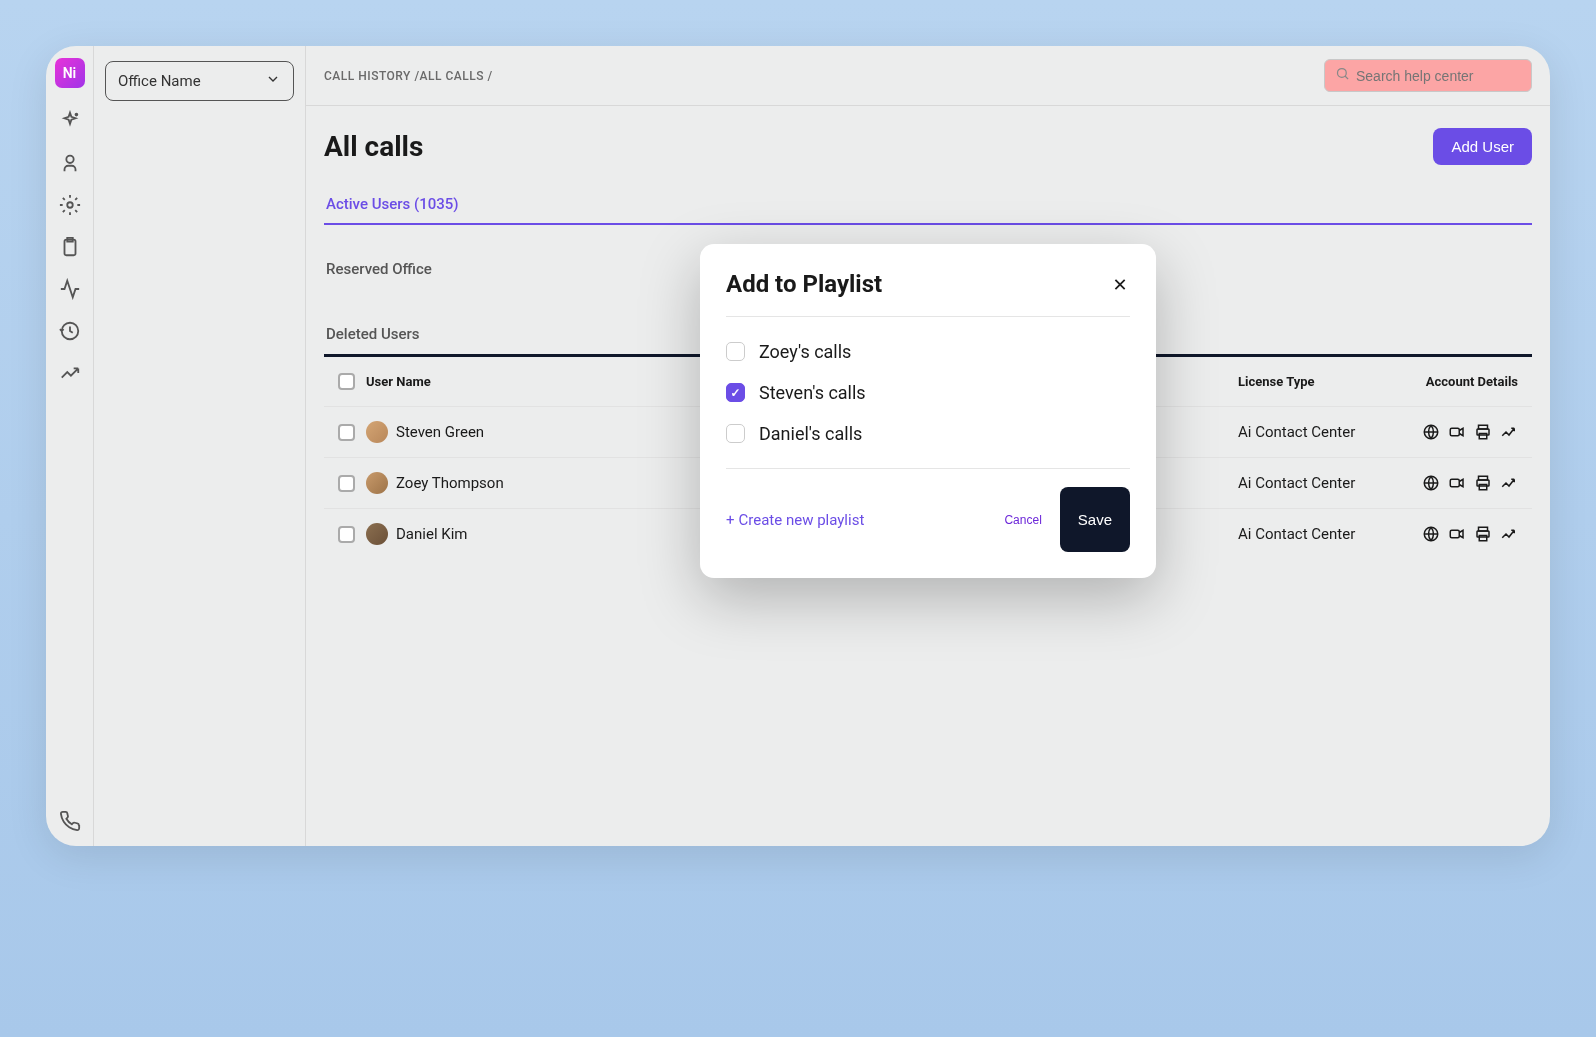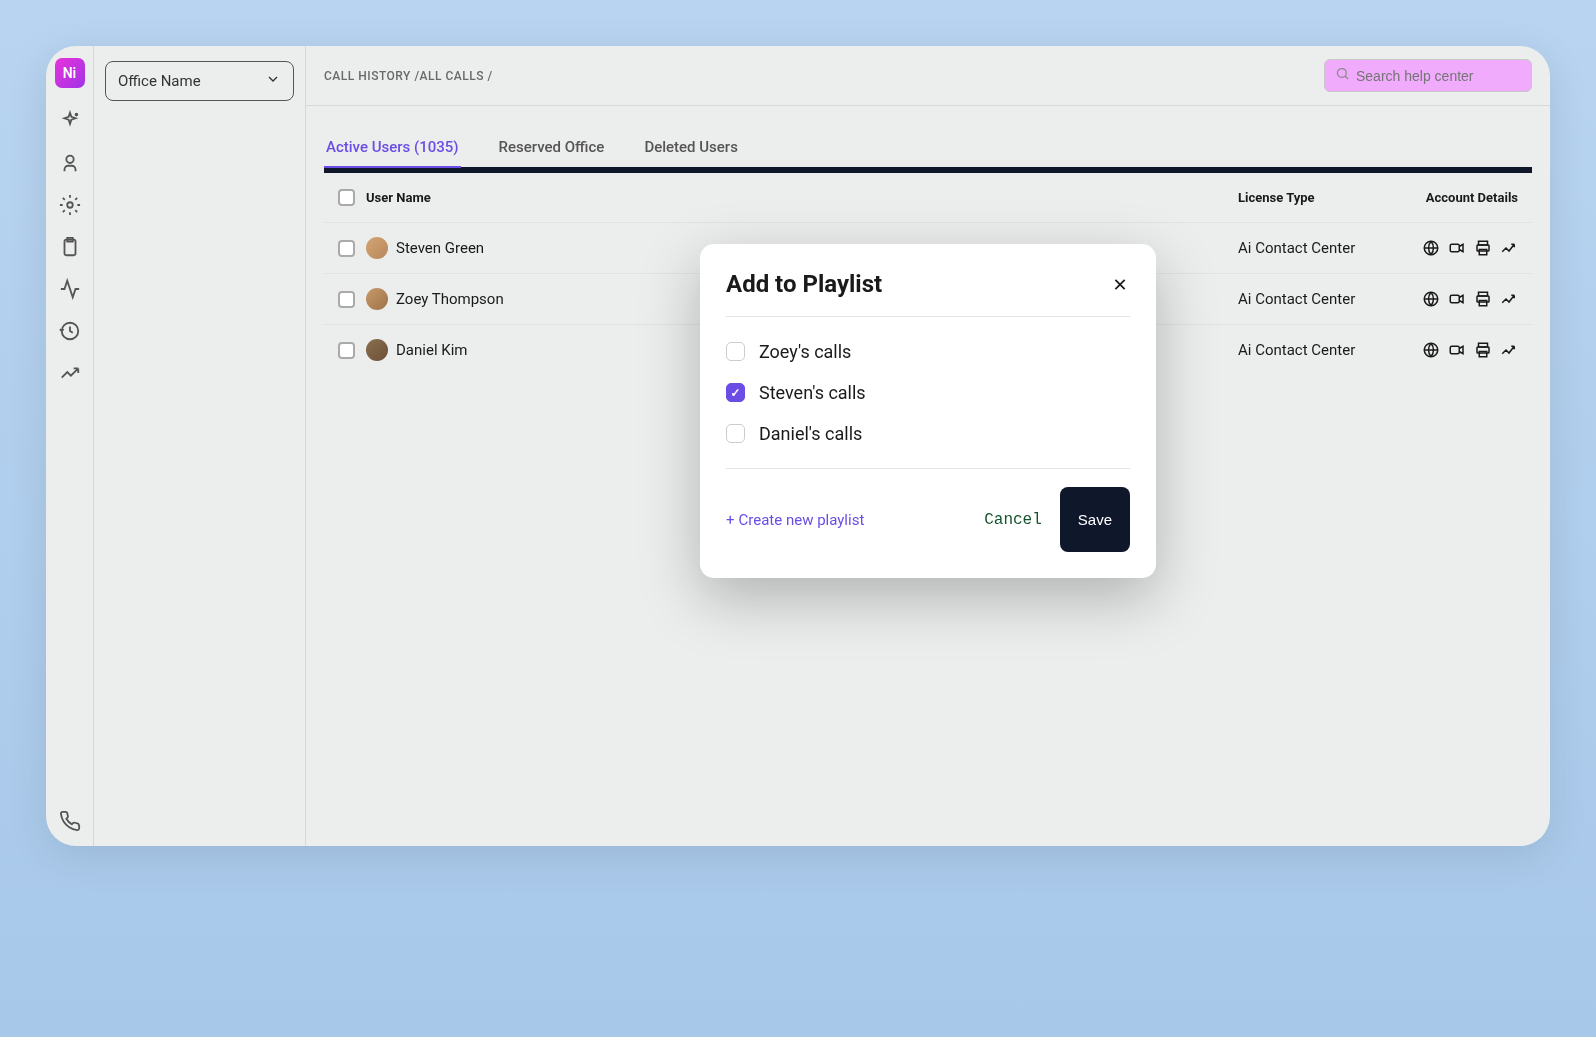--- a/index.html
+++ b/index.html
@@ -64,41 +64,41 @@
   display: flex; align-items: center; justify-content: space-between;
   padding: 0 18px;
 }
 .breadcrumb { font-size: 12px; letter-spacing: 0.5px; color: #6a6a6a; font-weight: 500; text-transform: uppercase; }
 .search-box {
   display: flex; align-items: center;
   border: 1px solid #c8c8c8;
   border-radius: 6px;
   padding: 6px 10px;
   width: 208px;
-  background: #f0abfc;
+  background: #fca5a5;
   color: #888;
 }
 .search-box input {
   border: none; background: transparent; outline: none;
   margin-left: 6px; font-size: 14px; color: #555; flex:1;
 }
 .page-body { padding: 22px 18px; flex: 1; }
 .page-header { display: flex; justify-content: space-between; align-items: center; margin-bottom: 20px; }
 .page-title { font-size: 28px; font-weight: 700; color: #1a1a1a; }
 .add-user-btn {
   background: #6b4de6;
   color: #fff;
   border: none;
   padding: 10px 18px;
   border-radius: 8px;
   font-size: 15px;
   font-weight: 500;
   cursor: pointer;
 }
-.tabs { display: flex; gap: 36px; border-bottom: 6px solid #0f172a; margin-bottom: 0; }
+.tabs { display: flex; gap: 26px; border-bottom: 3px solid #0f172a; margin-bottom: 0; flex-direction: column; }
 .tab {
   padding: 10px 2px;
   font-size: 15px;
   color: #555;
   cursor: pointer;
   border-bottom: 2px solid transparent;
   margin-bottom: -1px;
   font-weight: 500;
 }
 .tab.active { color: #6b4de6; border-bottom-color: #6b4de6; }
@@ -157,21 +157,21 @@
 .pl-check {
   width: 19px; height: 19px; border-radius: 5px;
   border: 1.5px solid #ccc; display:flex; align-items:center; justify-content:center;
 }
 .pl-check.checked { background: #6b4de6; border-color: #6b4de6; }
 .pl-check.checked::after { content: '✓'; color: #fff; font-size: 12px; font-weight: 700; }
 .pl-label { font-size: 18px; color: #1a1a1a; }
 .modal-footer { display: flex; align-items: center; padding-top: 18px; border-top: 1px solid #e5e5e5; }
 .create-link { color: #6b4de6; font-size: 15px; display: flex; align-items: center; gap: 4px; cursor: pointer; }
 .footer-actions { margin-left: auto; display: flex; gap: 18px; align-items: center; }
-.cancel-btn { color: #14532d; background: none; border: none; font-size: 16px; cursor: pointer; font-family: Liberation Mono, monospace; }
+.cancel-btn { color: #6d28d9; background: none; border: none; font-size: 12px; cursor: pointer; }
 .save-btn { background: #0f172a; color: #fff; border: none; padding: 24px 18px; border-radius: 8px; font-size: 15px; cursor: pointer; font-weight: 400; }
 .icon-svg { width: 100%; height: 100%; }
 </style>
 </head>
 <body>
 
 <div class="app-window">
 
   <div class="narrow-sidebar">
     <div class="logo">Ni</div>
@@ -243,20 +243,24 @@
           <svg width="15" height="15" viewBox="0 0 24 24" fill="none" stroke="currentColor" stroke-width="2">
               <circle cx="11" cy="11" r="7"></circle>
               <path d="M21 21l-5-5"></path>
             </svg>
         </span>
         <input type="text" placeholder="Search help center" style="">
       </div>
     </div>
 
     <div class="page-body">
+      <div class="page-header">
+        <h1 class="page-title">All calls</h1>
+        <button class="add-user-btn">Add User</button>
+      </div>
 
       <div class="tabs">
         <div class="tab active">Active Users (1035)</div>
         <div class="tab">Reserved Office</div>
         <div class="tab">Deleted Users</div>
       </div>
 
       <div class="table">
         <div class="table-header">
           <div class="col-check">

